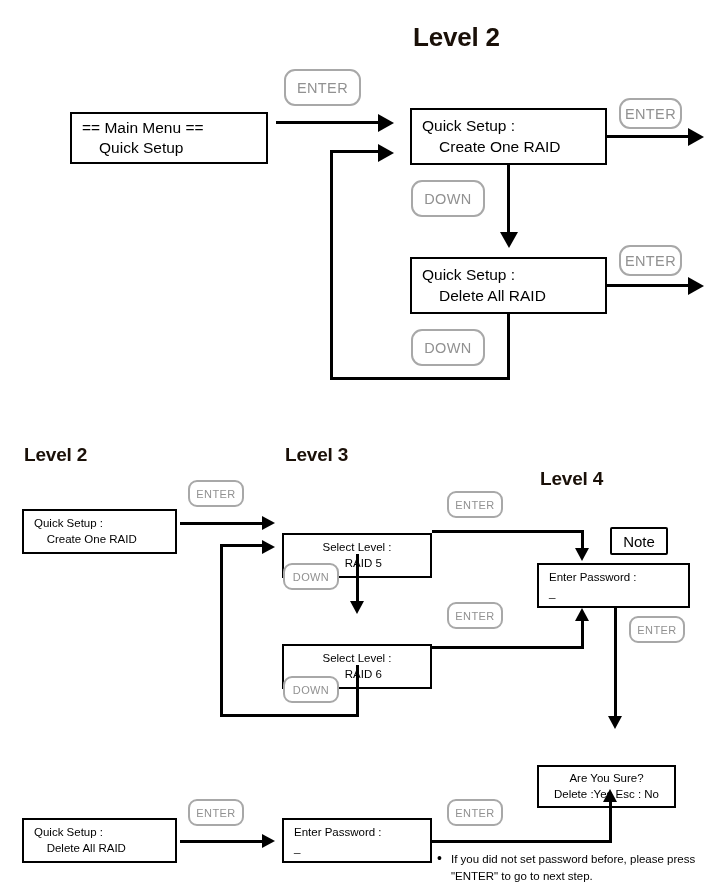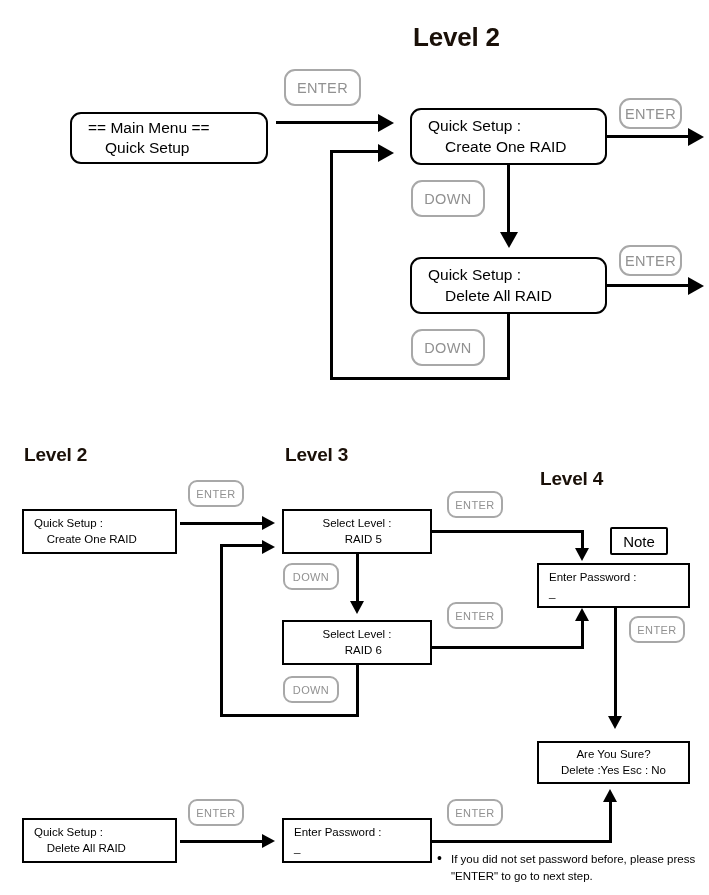--- a/index.html
+++ b/index.html
@@ -37,22 +37,22 @@
     background: #ffffff;
     display: flex;
     flex-direction: column;
     justify-content: center;
     line-height: 1.32;
     white-space: nowrap;
   }
   .lcd .ln { display: block; }
   .lcd.big { font-size: 15.5px; }
   .lcd.small { font-size: 11.5px; }
-  .lcd.center { text-align: center; }
-  .lcd.pad { padding-left: 16px; border-radius: 11px; }
+  .lcd.center { text-align: center; margin-top: 24px; }
+  .lcd.pad { padding-left: 10px; }
   .lcd.padsm { padding-left: 10px; }
   .lcd .ind { padding-left: 1.1em; }
 
   
   .note-box {
     position: absolute;
     box-sizing: border-box;
     border: 2px solid #000000;
     border-radius: 2px;
     background: #ffffff;
@@ -238,21 +238,21 @@
 
   <div class="lcd small padsm" style="left:537px; top:563px; width:153px; height:45px;">
     <span class="ln">Enter Password :</span>
     <span class="ln">_</span>
   </div>
 
   <div class="key small" style="left:629px; top:616px; width:56px; height:27px;">ENTER</div>
   <div class="ln-v thin" style="left:614px; top:608px; height:113px;"></div>
   <div class="arrow down sm" style="left:607.5px; top:716px;"></div>
 
-  <div class="lcd small center" style="left:537px; top:741px; width:153px; height:43px;">
+  <div class="lcd small center" style="left:537px; top:741px; width:139px; height:43px;">
     <span class="ln">Are You Sure?</span>
     <span class="ln">Delete :Yes  Esc : No</span>
   </div>
 
   <div class="lcd small padsm" style="left:22px; top:818px; width:155px; height:45px;">
     <span class="ln">Quick Setup :</span>
     <span class="ln ind">Delete All RAID</span>
   </div>
 
   <div class="key small" style="left:188px; top:799px; width:56px; height:27px;">ENTER</div>

